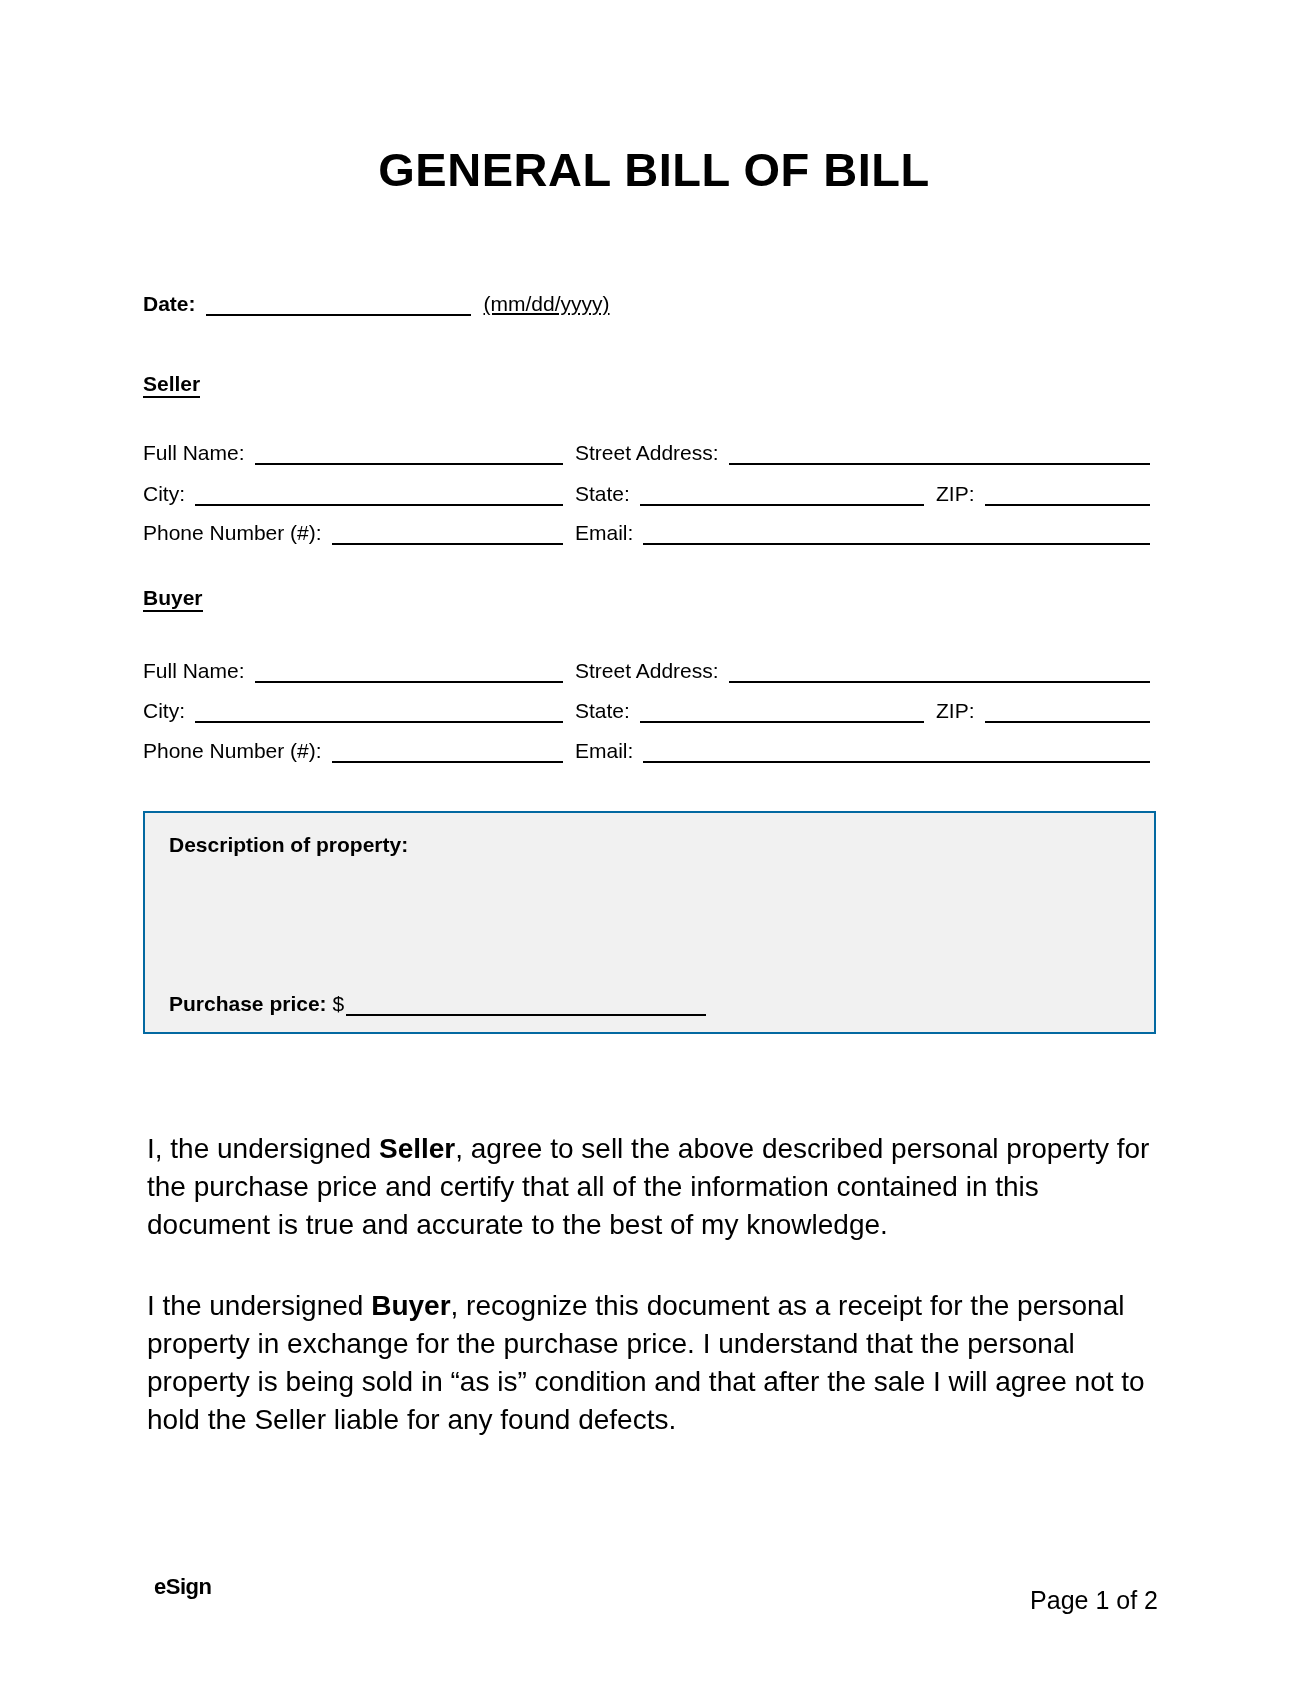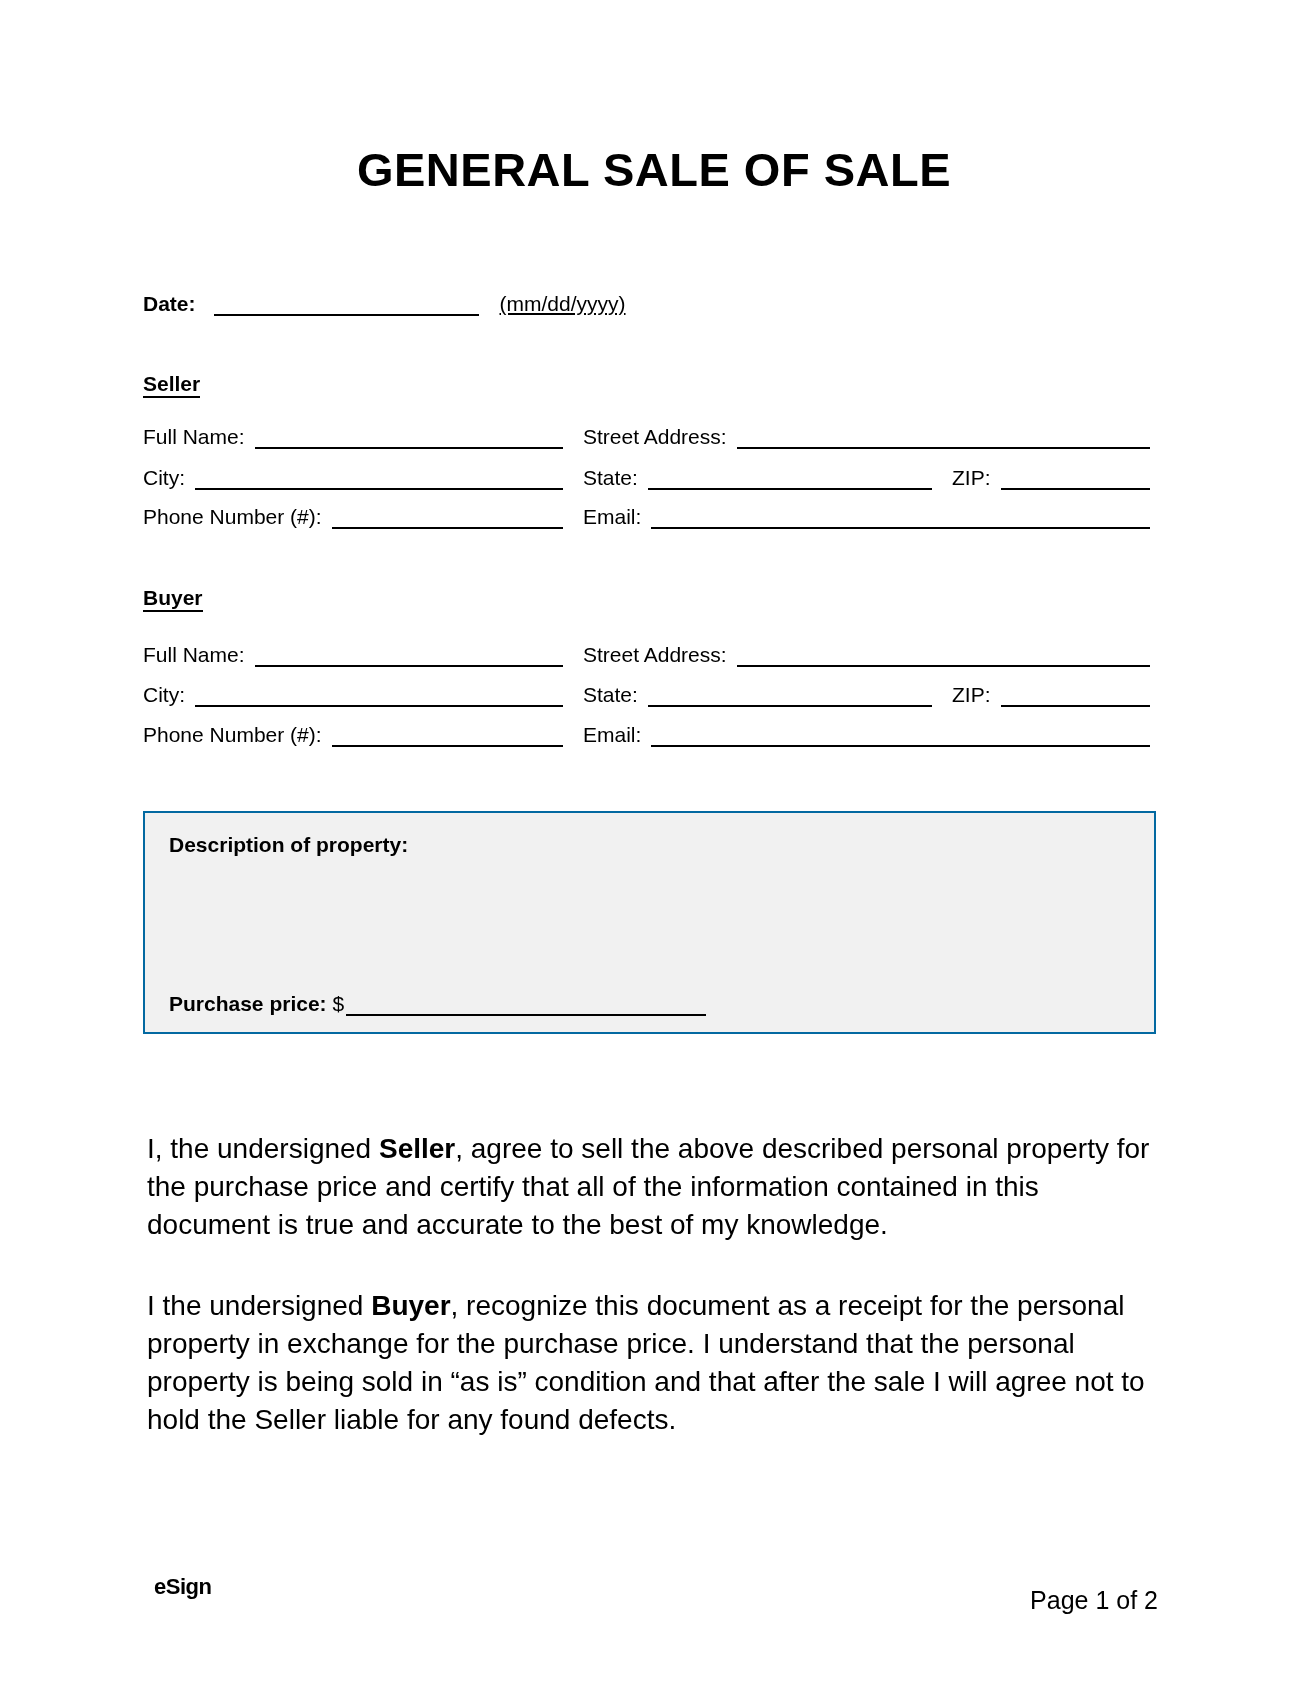--- a/index.html
+++ b/index.html
@@ -13,26 +13,25 @@
   }
   .title{
     position:absolute;top:142px;left:0;right:0;
     margin:0;text-align:center;
     font-size:47px;font-weight:bold;letter-spacing:0.5px;
   }
   .row{
     position:absolute;left:143px;right:158px;
     display:flex;align-items:baseline;
     font-size:21px;
-    gap:8px;
   }
   .field{display:flex;align-items:baseline;min-width:0;}
   .field + .field{margin-left:12px;}
   .label{white-space:nowrap;font-weight:bold;}
-  .flabel{white-space:nowrap;}
+  .flabel{white-space:nowrap;margin-top:16px;}
   .line{
     display:inline-block;flex:1 1 auto;
     border-bottom:2.5px solid #000000;
     position:relative;top:5px;height:0;
     margin-left:10px;
   }
   .hint{margin-left:13px;white-space:nowrap;text-decoration:underline;}
   .heading{
     position:absolute;left:143px;
     font-size:21px;font-weight:bold;
@@ -67,21 +66,21 @@
   .page-num{
     position:absolute;right:150px;top:1586px;
     font-size:25px;
   }
 </style>
 </head>
 <body>
 
 <div class="page">
 
-  <h1 class="title">GENERAL SALE OF SALE</h1>
+  <h1 class="title">GENERAL BILL OF BILL</h1>
 
   <div class="row" style="top:292px">
     <span class="label">Date:</span>
     <span class="line" style="flex:0 0 265px"></span>
     <span class="hint">(mm/dd/yyyy)</span>
   </div>
 
   <div class="heading" style="top:372px">
     <span class="hd">Seller</span>
   </div>

